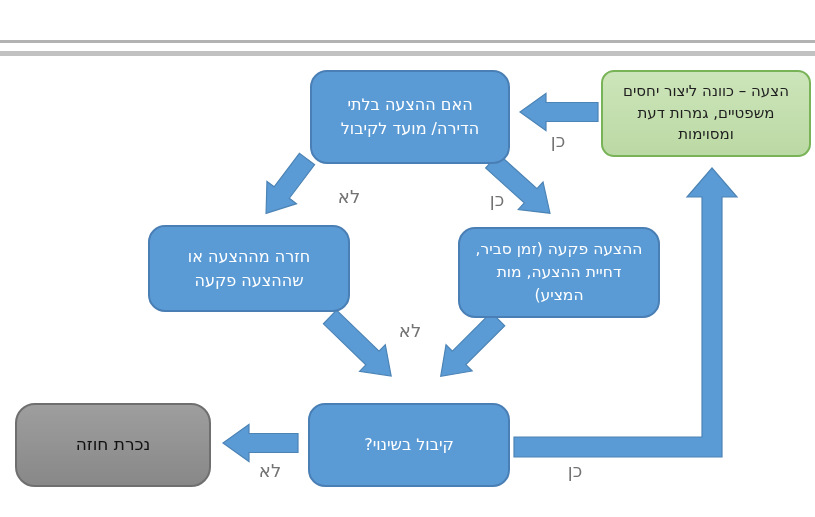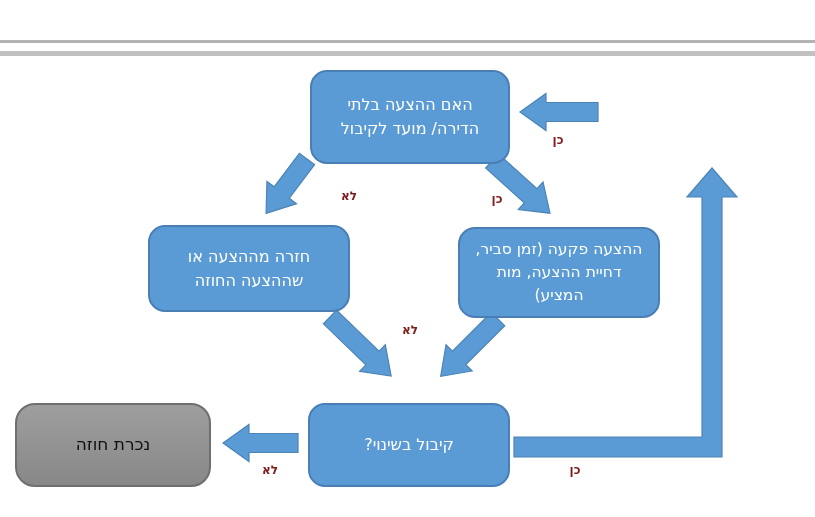--- a/index.html
+++ b/index.html
@@ -34,21 +34,21 @@
     color:#111111;font-size:17px;
   }
   #node-offer-definition{left:601px;top:70px;width:210px;height:87px;}
   #node-irrevocable-question{left:310px;top:70px;width:200px;height:94px;}
   #node-withdrawal{left:148px;top:225px;width:202px;height:87px;}
   #node-offer-lapsed{left:458px;top:227px;width:202px;height:91px;font-size:15.5px;text-align:center;}
   #node-acceptance-modified{left:308px;top:403px;width:202px;height:84px;}
   #node-contract-formed{left:15px;top:403px;width:196px;height:84px;}
   .edge-label{
     position:absolute;transform:translate(-50%,-50%);direction:rtl;
-    font-size:12px;font-weight:700;color:#7f1d1d;white-space:nowrap;
+    font-size:18px;font-weight:400;color:#737373;white-space:nowrap;
   }
   #label-yes-to-question{left:558px;top:140px;}
   #label-no-from-question{left:349px;top:196px;}
   #label-yes-from-question{left:497px;top:199px;}
   #label-no-to-acceptance{left:410px;top:330px;}
   #label-no-to-contract{left:270px;top:470px;}
   #label-yes-to-offer{left:575px;top:470px;}
   svg.arrows{position:absolute;left:0;top:0;pointer-events:none;}
   svg.arrows path{fill:#5B9BD5;stroke:#4C84B6;stroke-width:1.2;}
 </style>
@@ -70,24 +70,25 @@
 
     <path transform="translate(330,317) rotate(44)" d="M0,-9.5 L59,-9.5 L59,-18.5 L85,0 L59,18.5 L59,9.5 L0,9.5 Z"></path>
 
     <path transform="translate(498,319) rotate(135)" d="M0,-9.5 L55,-9.5 L55,-18.5 L81,0 L55,18.5 L55,9.5 L0,9.5 Z"></path>
 
     <path transform="translate(298,443) rotate(180)" d="M0,-9.5 L49,-9.5 L49,-18.5 L75,0 L49,18.5 L49,9.5 L0,9.5 Z"></path>
 
     <path d="M514,437 L702,437 L702,197 L687,197 L712,168 L737,197 L722,197 L722,457 L514,457 Z"></path>
   </svg>
 
+  <div class="node green" id="node-offer-definition">הצעה – כוונה ליצור יחסים משפטיים, גמרות דעת ומסוימות</div>
 
   <div class="node blue" id="node-irrevocable-question">האם ההצעה בלתי הדירה/ מועד לקיבול</div>
 
-  <div class="node blue" id="node-withdrawal">חזרה מההצעה או שההצעה החוזה</div>
+  <div class="node blue" id="node-withdrawal">חזרה מההצעה או שההצעה פקעה</div>
 
   <div class="node blue" id="node-offer-lapsed">ההצעה פקעה (זמן סביר, דחיית ההצעה, מות המציע)</div>
 
   <div class="node blue" id="node-acceptance-modified">קיבול בשינוי?</div>
 
   <div class="node gray" id="node-contract-formed">נכרת חוזה</div>
 
   <div class="edge-label" id="label-yes-to-question">כן</div>
   <div class="edge-label" id="label-no-from-question">לא</div>
   <div class="edge-label" id="label-yes-from-question">כן</div>

